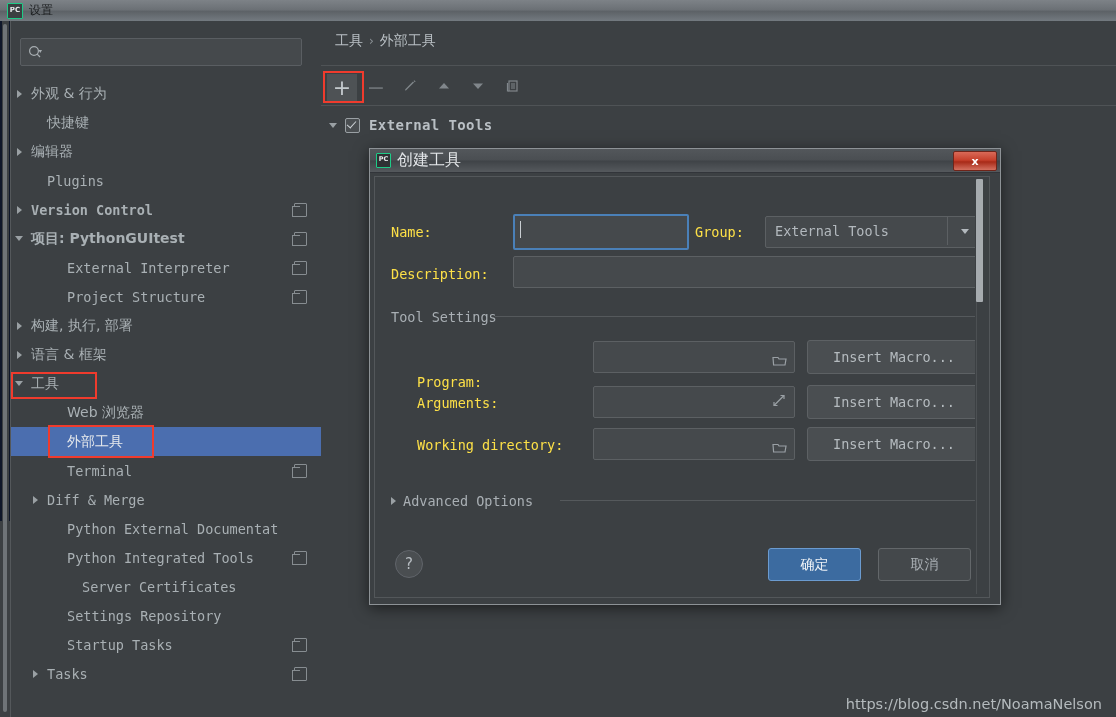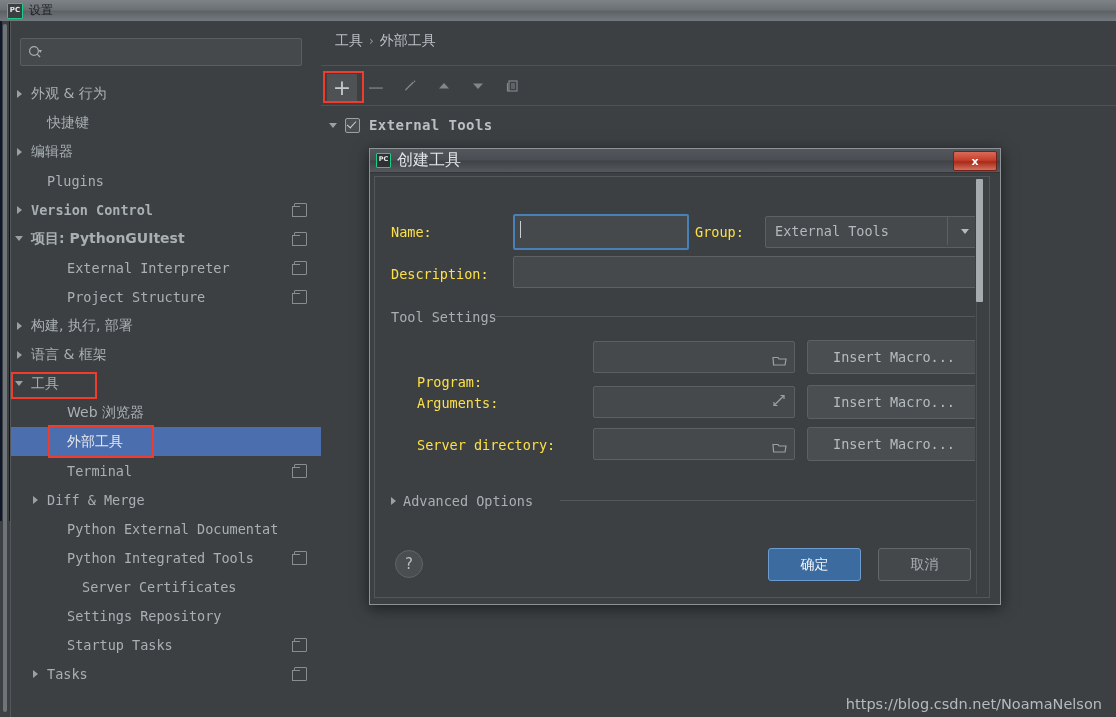--- a/index.html
+++ b/index.html
@@ -497,21 +497,21 @@
           <span class="expand-ic">
             <svg width="14" height="14" viewBox="0 0 14 14">
               <path d="M2 12 L12 2" stroke="#9aa0a5" stroke-width="1.2"></path>
               <path d="M2 8.5 L2 12 L5.5 12" fill="none" stroke="#9aa0a5" stroke-width="1.2"></path>
               <path d="M8.5 2 L12 2 L12 5.5" fill="none" stroke="#9aa0a5" stroke-width="1.2"></path>
             </svg>
           </span>
         </div>
         <div class="btn" style="left:432px;top:208px;width:172px;height:32px;">Insert Macro...</div>
 
-        <div class="lbl" style="position:absolute;left:42px;top:260px;">Server directory:</div>
+        <div class="lbl" style="position:absolute;left:42px;top:260px;">Working directory:</div>
         <div class="field" style="left:218px;top:251px;width:200px;height:30px;">
           <span class="folder-ic">
             <svg width="15" height="12" viewBox="0 0 15 12">
               <path d="M1 3 L6 3 L7 4.5 L14 4.5 L13 10.5 L1.6 10.5 Z" fill="none" stroke="#9aa0a5" stroke-width="1.2"></path>
             </svg>
           </span>
         </div>
         <div class="btn" style="left:432px;top:250px;width:172px;height:32px;">Insert Macro...</div>
 
         <div style="position:absolute;left:16px;top:316px;display:flex;align-items:center;">

